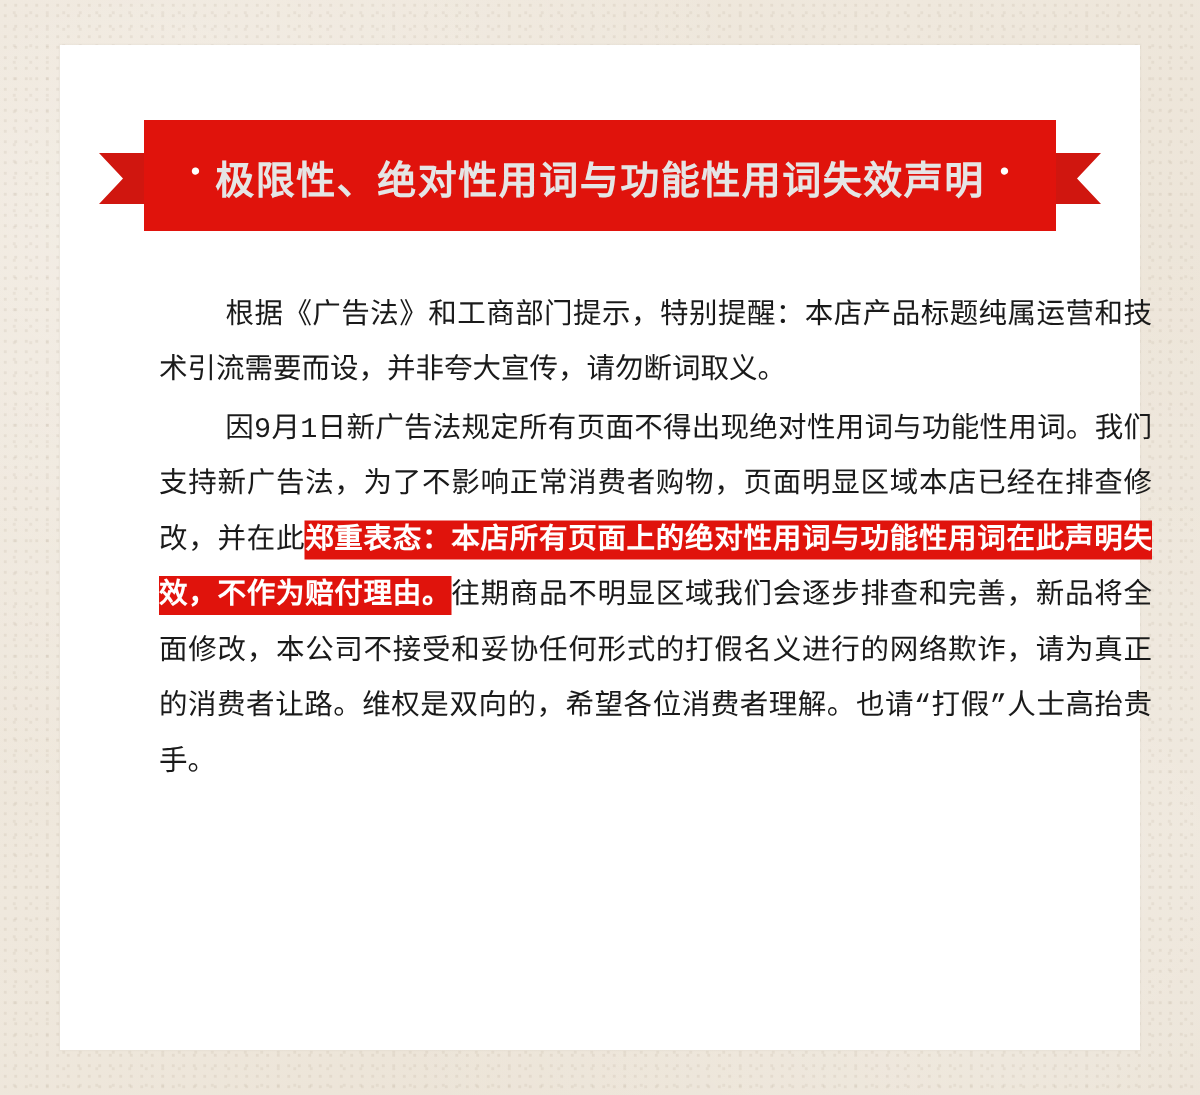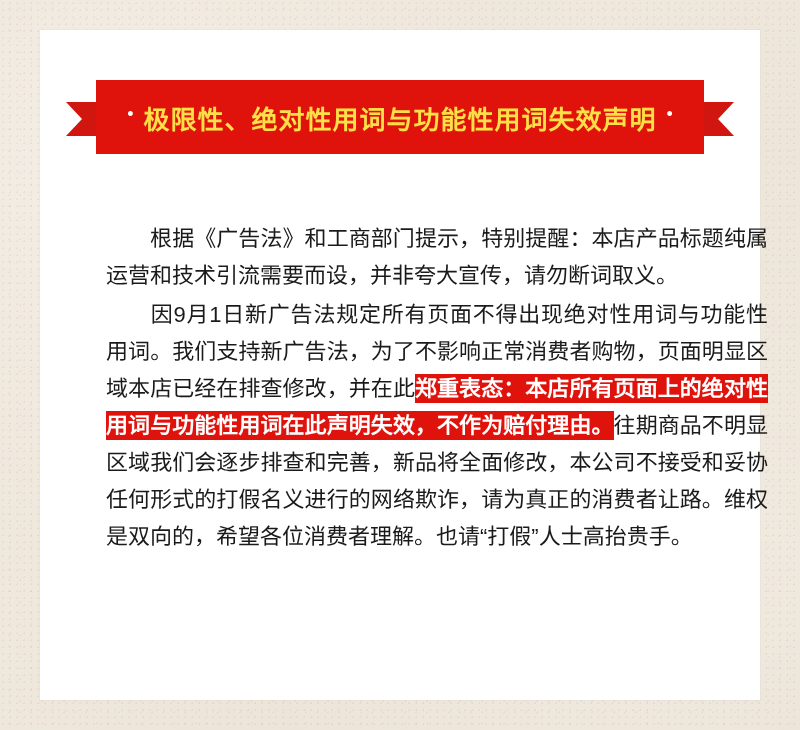--- a/index.html
+++ b/index.html
@@ -86,45 +86,45 @@
     left: 30px;
     top: 0;
     width: 608px;
     height: 74px;
     background: #e0130c;
     display: flex;
     align-items: center;
     justify-content: center;
   }
   .ribbon-title {
-    color: #fde047;
+    color: #e5e5e5;
     font-size: 26px;
     font-weight: bold;
     letter-spacing: 1px;
     white-space: nowrap;
     font-family: "Liberation Sans", "DejaVu Sans", sans-serif;
   }
   .dot {
     color: #ffffff;
     font-size: 18px;
     padding: 0 10px;
     position: relative;
     top: -3px;
   }
   
   .body-text {
     position: absolute;
     left: 66px;
-    top: 190px;
+    top: 162px;
     width: 662px;
-    font-size: 22px;
+    font-size: 19px;
     line-height: 37px;
     color: #1a1a1a;
     text-align: justify;
-    font-family: Liberation Sans, sans-serif;
+    font-family: Liberation Mono, monospace;
   }
   .para {
     margin: 0 0 2px 0;
   }
   .indent {
     display: inline-block;
     width: 44px;
   }
   .hl {
     background: #e0130c;

